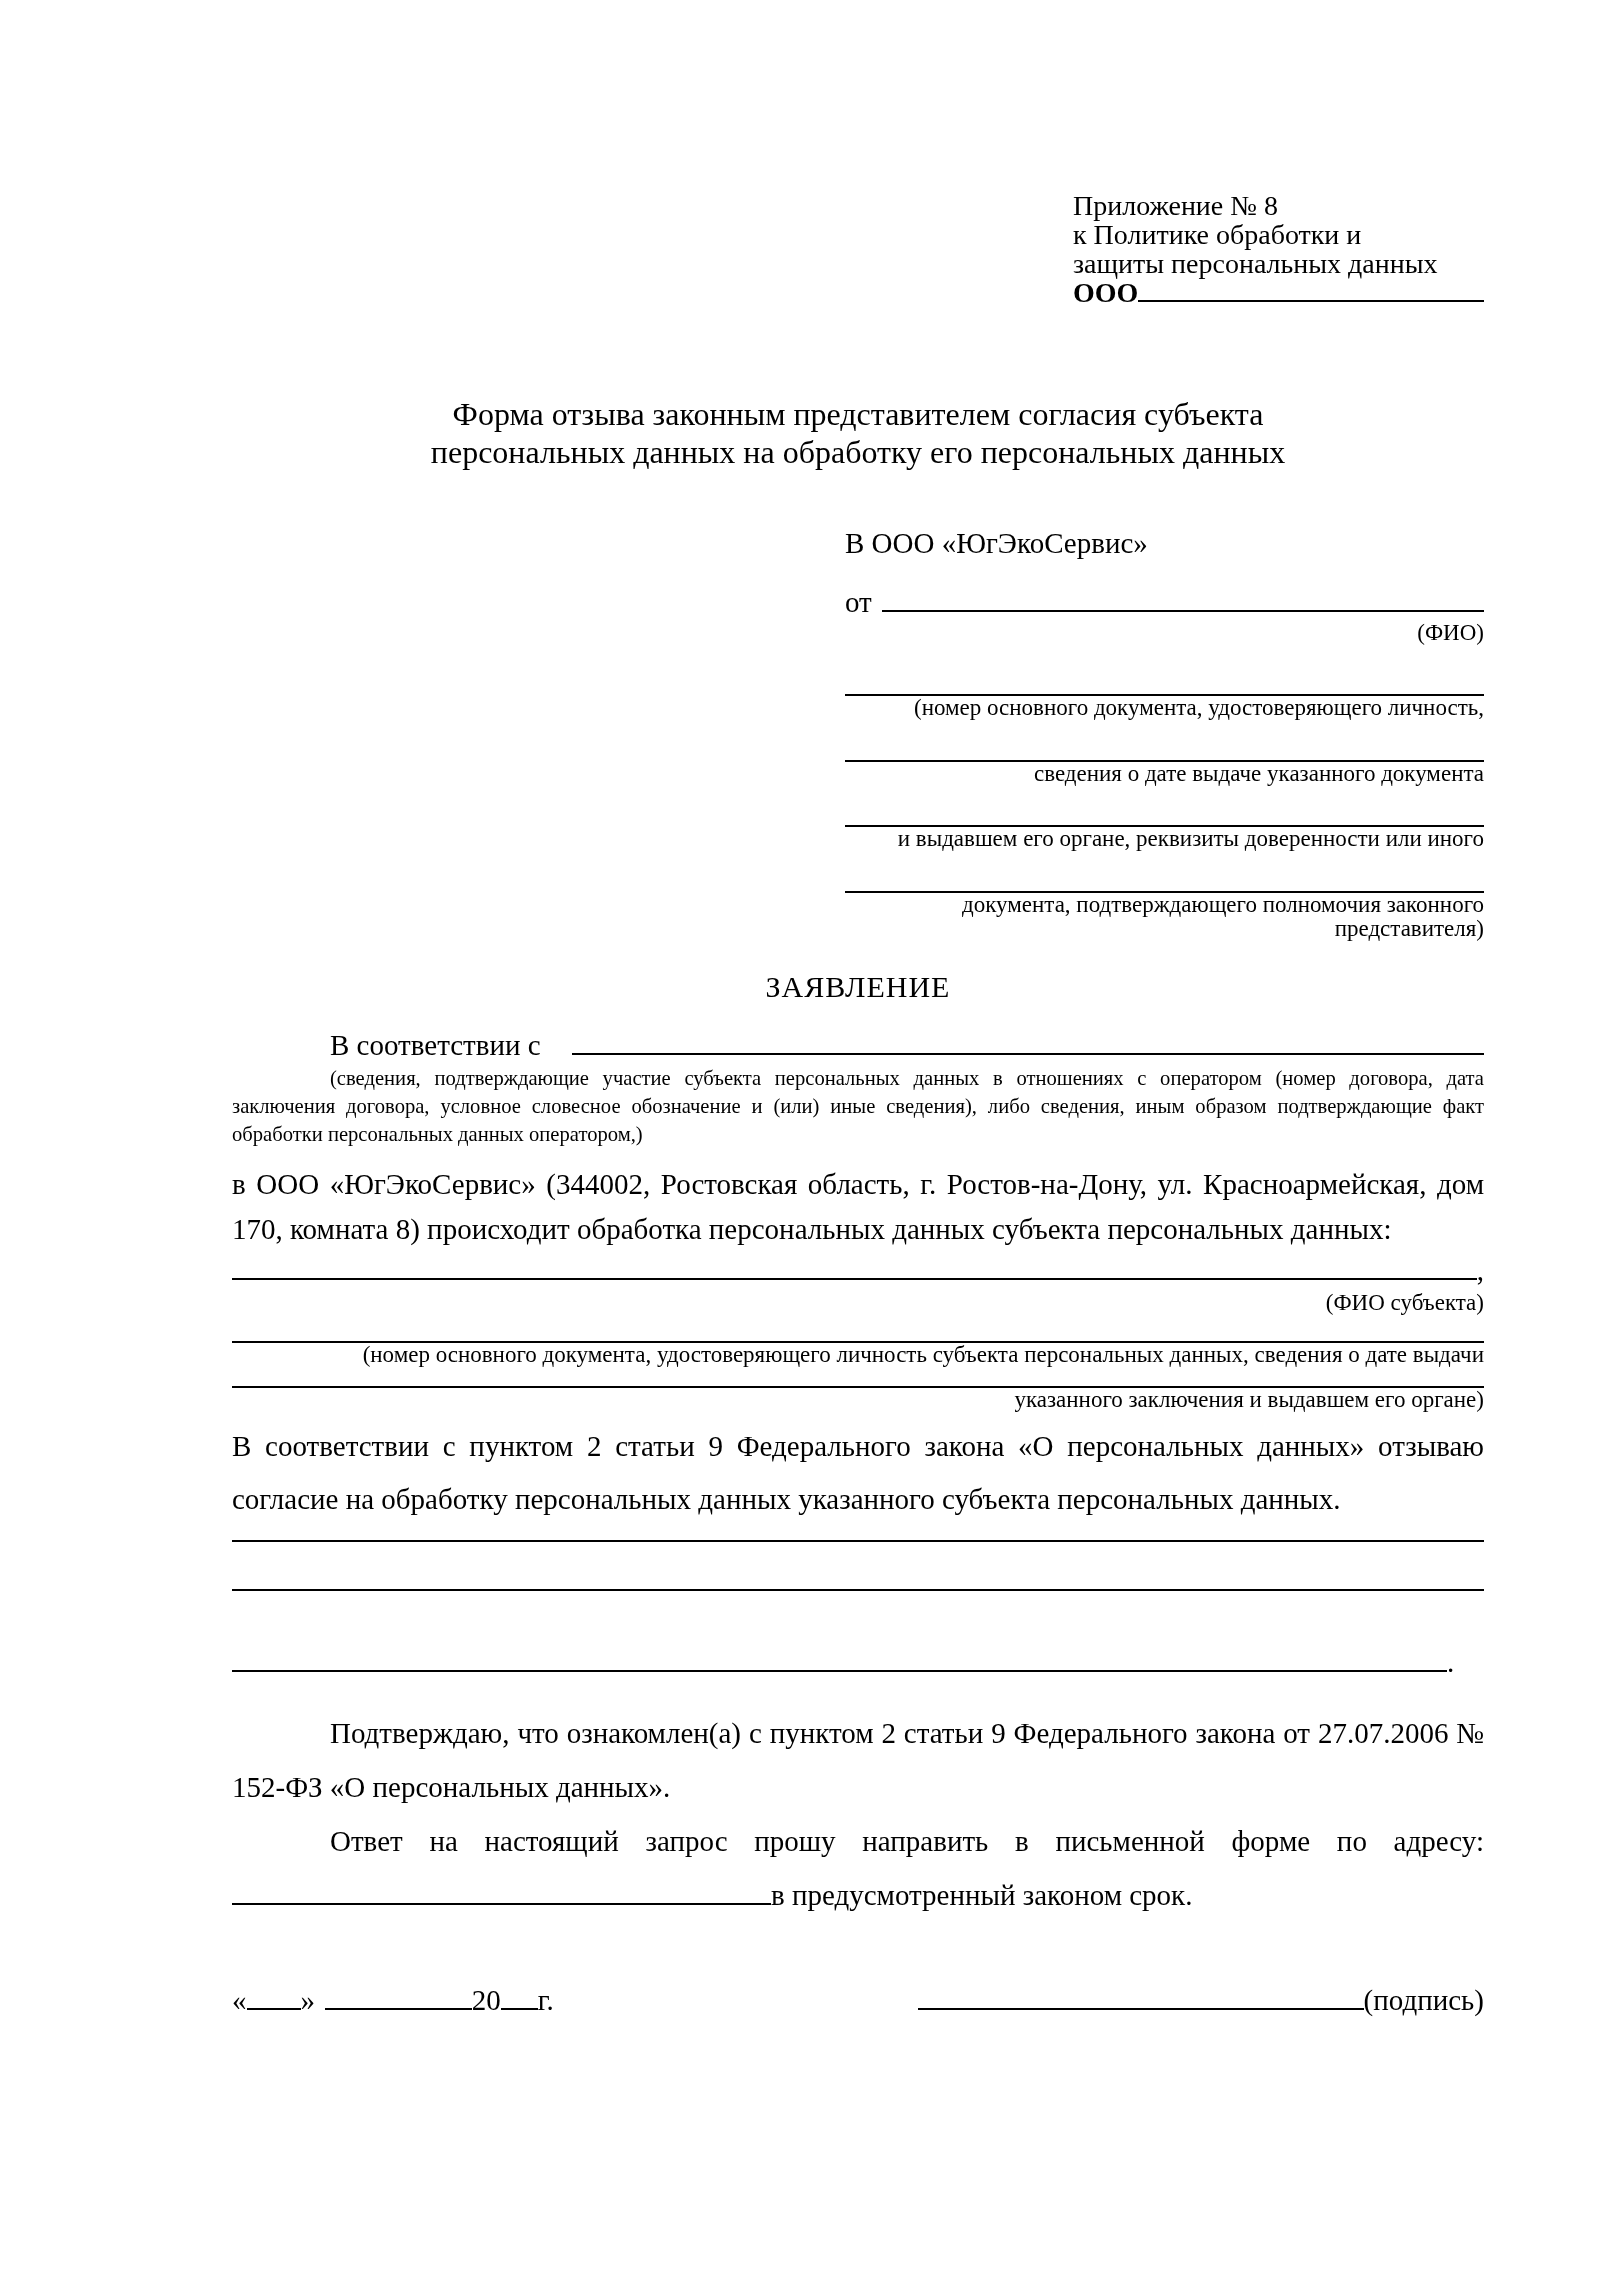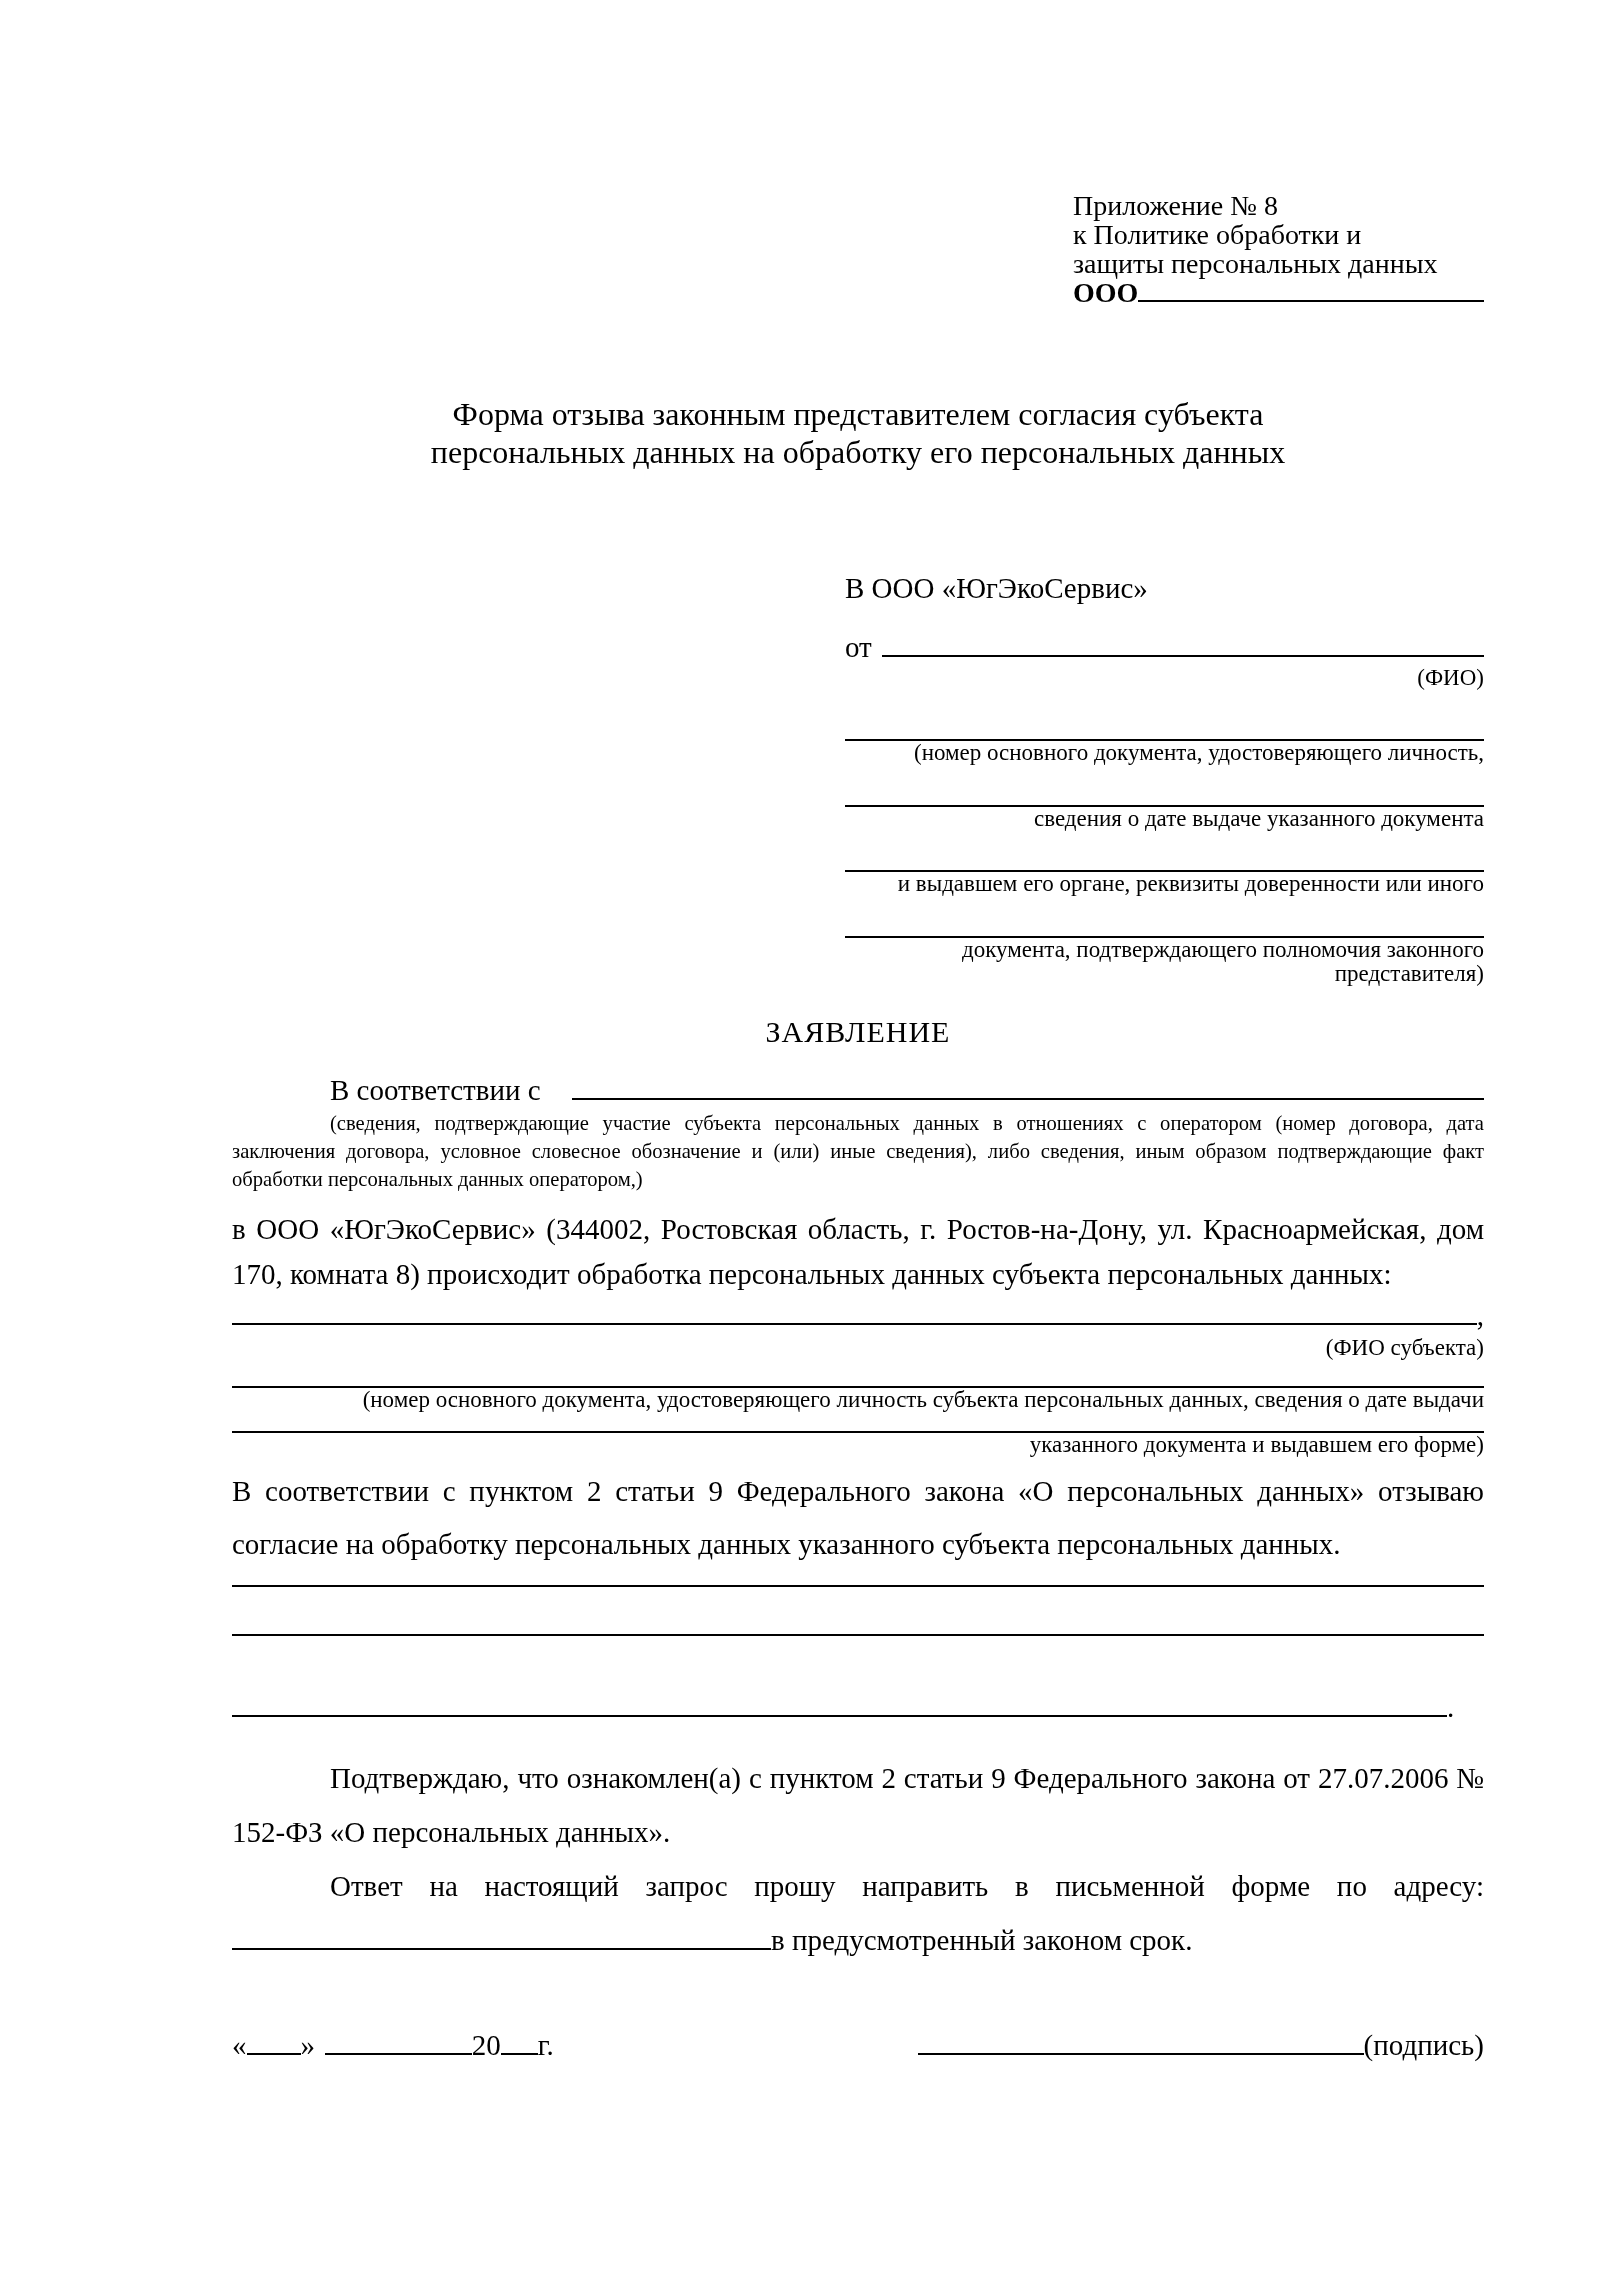--- a/index.html
+++ b/index.html
@@ -17,21 +17,21 @@
   .appendix{margin-left:841px;margin-top:191px;width:411px;line-height:29px;font-size:28px;}
   .appendix-row{display:flex;align-items:baseline;font-weight:bold;}
 
   
   .fill{flex:1;height:13.7px;border-bottom:2.9px solid #000;}
   .fill.fixed{flex:none;display:inline-block;vertical-align:baseline;}
 
   .title{margin-top:88px;text-align:center;font-weight:normal;font-size:32px;line-height:38px;}
 
   .addr{margin-left:613px;width:639px;}
-  .addr-to{margin-top:99px;line-height:37px;}
+  .addr-to{margin-top:54px;line-height:37px;}
   .addr-from{margin-top:21.6px;display:flex;align-items:baseline;line-height:37px;}
   .addr-from .label{padding-right:9.8px;}
   .caption{font-size:23px;line-height:24.5px;text-align:right;}
   .rule{height:0;border-bottom:2.9px solid #000;}
   .g1{margin-top:49px;} .g2{margin-top:39px;} .g3{margin-top:39px;} .g4{margin-top:39px;}
 
   .statement{margin-top:27.4px;text-align:center;font-size:30px;line-height:35px;letter-spacing:1px;}
 
   .accordance{margin-top:23.5px;display:flex;align-items:baseline;line-height:37px;gap:22px;}
   .accordance .label{margin-left:98px;padding-right:9.8px;white-space:nowrap;}
@@ -111,21 +111,21 @@
     <div class="fio-row">
       <span class="fill"></span>
       <span>,</span>
     </div>
     <div class="caption">(ФИО субъекта)</div>
 
     <div class="rule doc-rule-1"></div>
     <div class="caption">(номер основного документа, удостоверяющего личность субъекта персональных данных, сведения о дате выдачи</div>
 
     <div class="rule doc-rule-2"></div>
-    <div class="caption">указанного документа и выдавшем его форме)</div>
+    <div class="caption">указанного заключения и выдавшем его органе)</div>
 
     <div class="para withdrawal-para">В соответствии с пунктом 2 статьи 9 Федерального закона «О персональных данных» отзываю согласие на обработку персональных данных указанного субъекта персональных данных.</div>
 
     <div class="reason-row">
       <span class="fill"></span>
     </div>
 
     <div class="rule blank-1"></div>
     <div class="blank-2">
       <span class="fill fixed" style="width:1215px;"></span>

